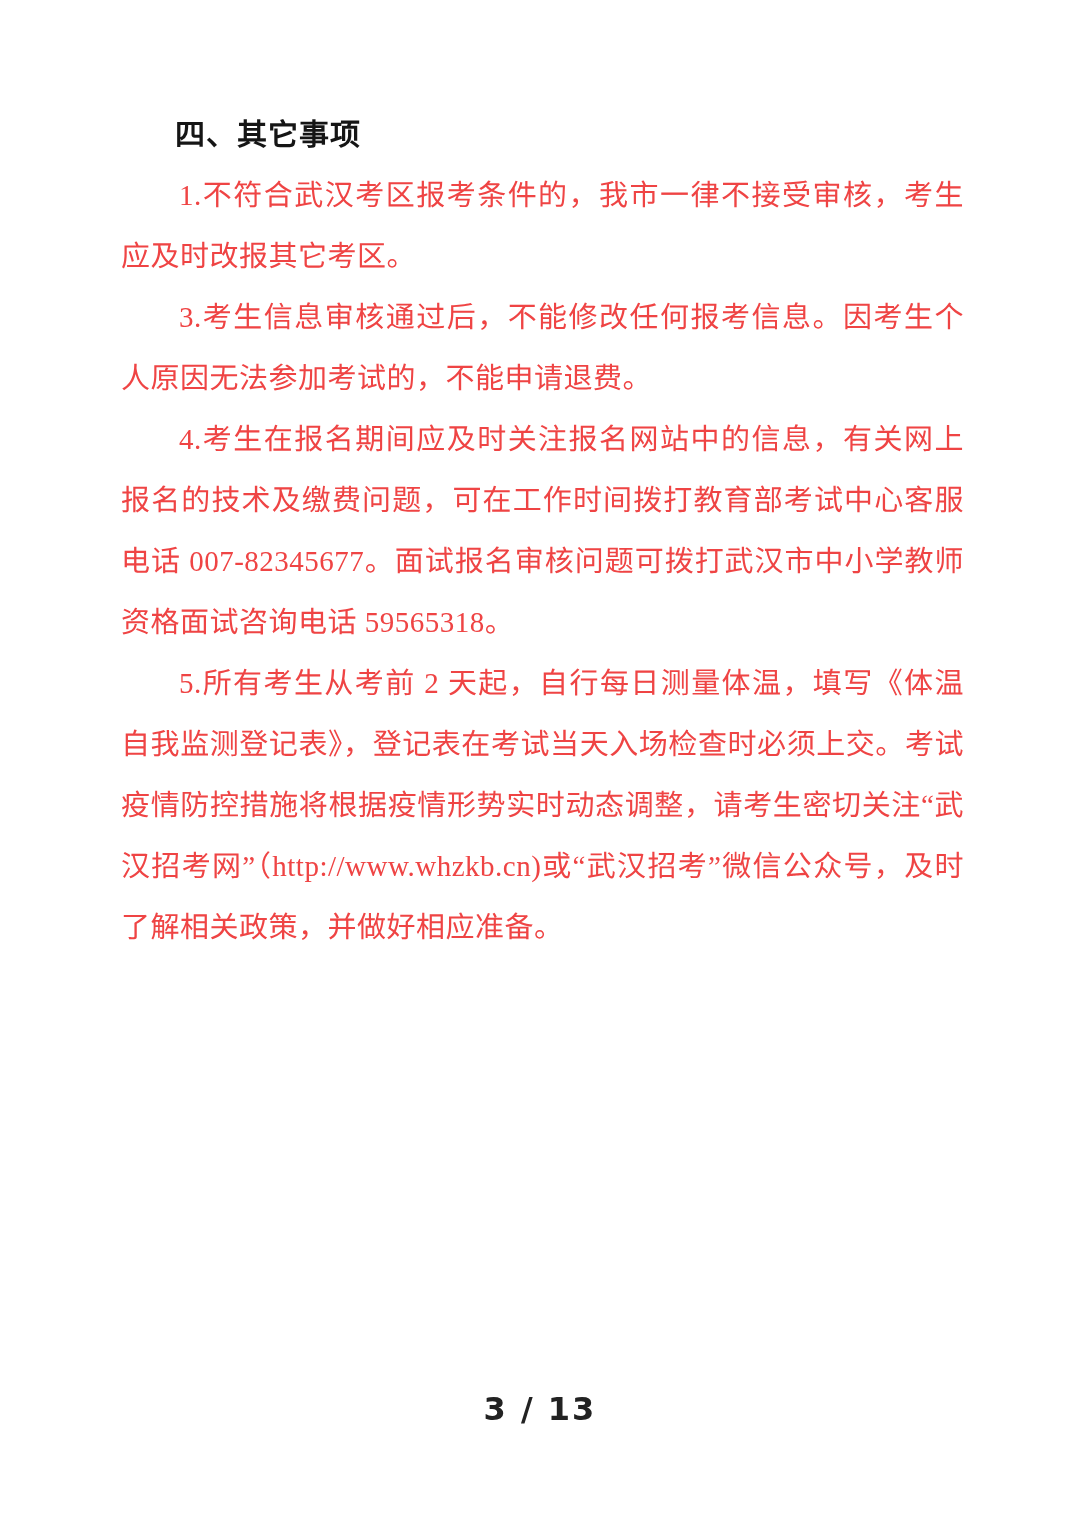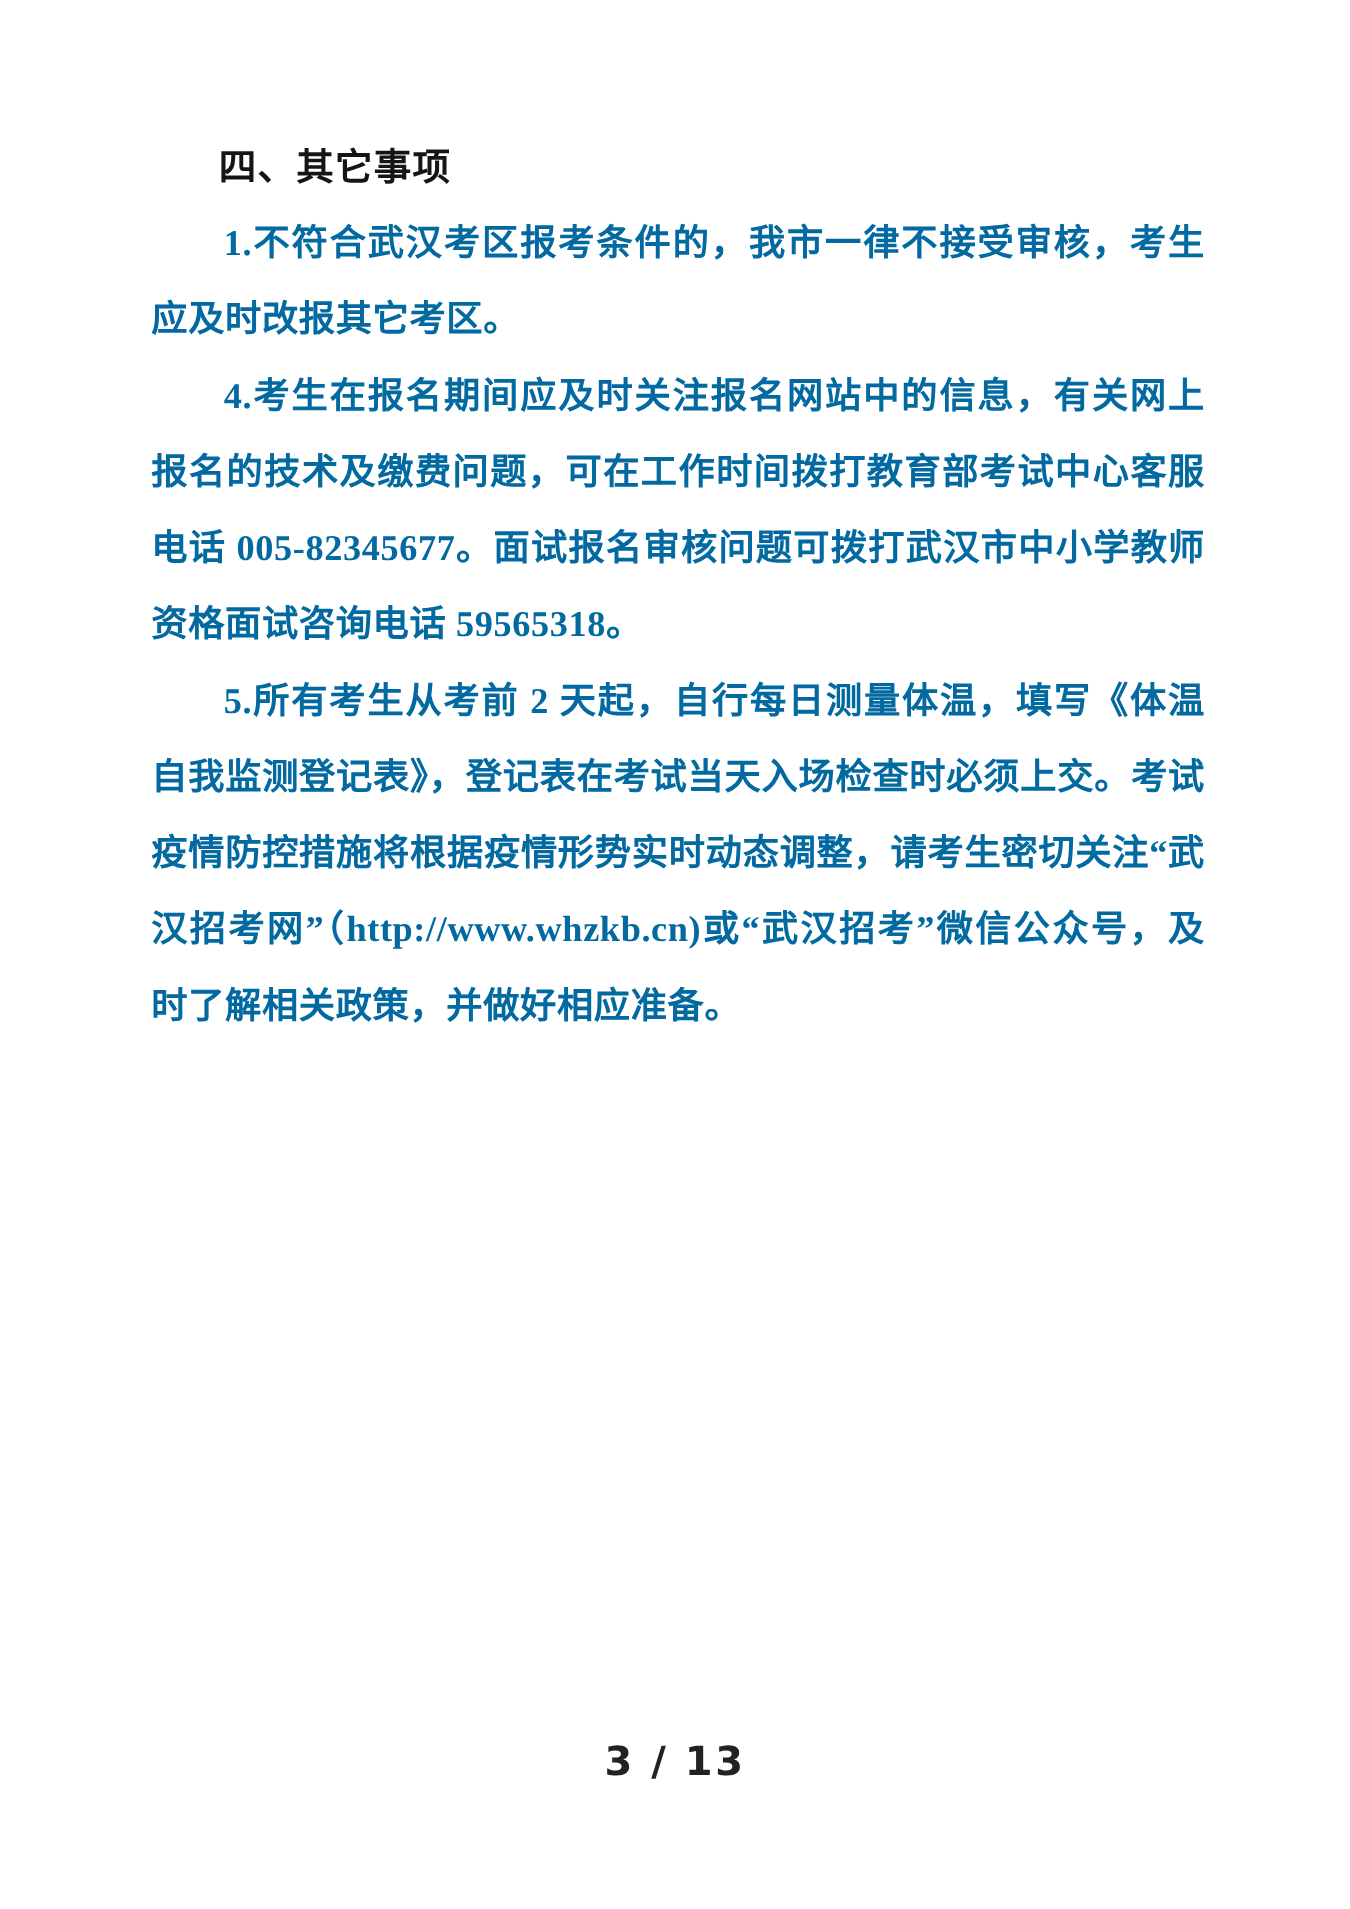--- a/index.html
+++ b/index.html
@@ -34,22 +34,21 @@
     color: #151515;
   }
   .doc-paragraph {
     font-size: 29px;
     line-height: 61px;
     margin: 0;
     text-indent: 2em;
     text-align: justify;
     text-justify: inter-ideograph;
     letter-spacing: 0.5px;
-    color: #0369a1;
-    font-weight: bold;
+    color: #ef4444;
   }
   .page-footer {
     position: absolute;
     left: 0;
     right: 0;
     top: 1390px;
     text-align: center;
     font-family: "DejaVu Sans", "Liberation Sans", sans-serif;
     font-size: 32px;
     font-weight: 600;
@@ -57,18 +56,19 @@
     color: #222222;
   }
 </style>
 </head>
 <body>
 
 <div class="page">
   <div class="content">
     <h1 class="doc-heading">四、其它事项</h1>
     <p class="doc-paragraph">1.不符合武汉考区报考条件的，我市一律不接受审核，考生应及时改报其它考区。</p>
-    <p class="doc-paragraph">4.考生在报名期间应及时关注报名网站中的信息，有关网上报名的技术及缴费问题，可在工作时间拨打教育部考试中心客服电话 005-82345677。面试报名审核问题可拨打武汉市中小学教师资格面试咨询电话 59565318。</p>
+    <p class="doc-paragraph">3.考生信息审核通过后，不能修改任何报考信息。因考生个人原因无法参加考试的，不能申请退费。</p>
+    <p class="doc-paragraph">4.考生在报名期间应及时关注报名网站中的信息，有关网上报名的技术及缴费问题，可在工作时间拨打教育部考试中心客服电话 007-82345677。面试报名审核问题可拨打武汉市中小学教师资格面试咨询电话 59565318。</p>
     <p class="doc-paragraph">5.所有考生从考前 2 天起，自行每日测量体温，填写《体温自我监测登记表》，登记表在考试当天入场检查时必须上交。考试疫情防控措施将根据疫情形势实时动态调整，请考生密切关注“武汉招考网”（http://www.whzkb.cn)或“武汉招考”微信公众号，及时了解相关政策，并做好相应准备。</p>
   </div>
 
   <div class="page-footer">3 / 13</div>
 </div>
 
 </body></html>

